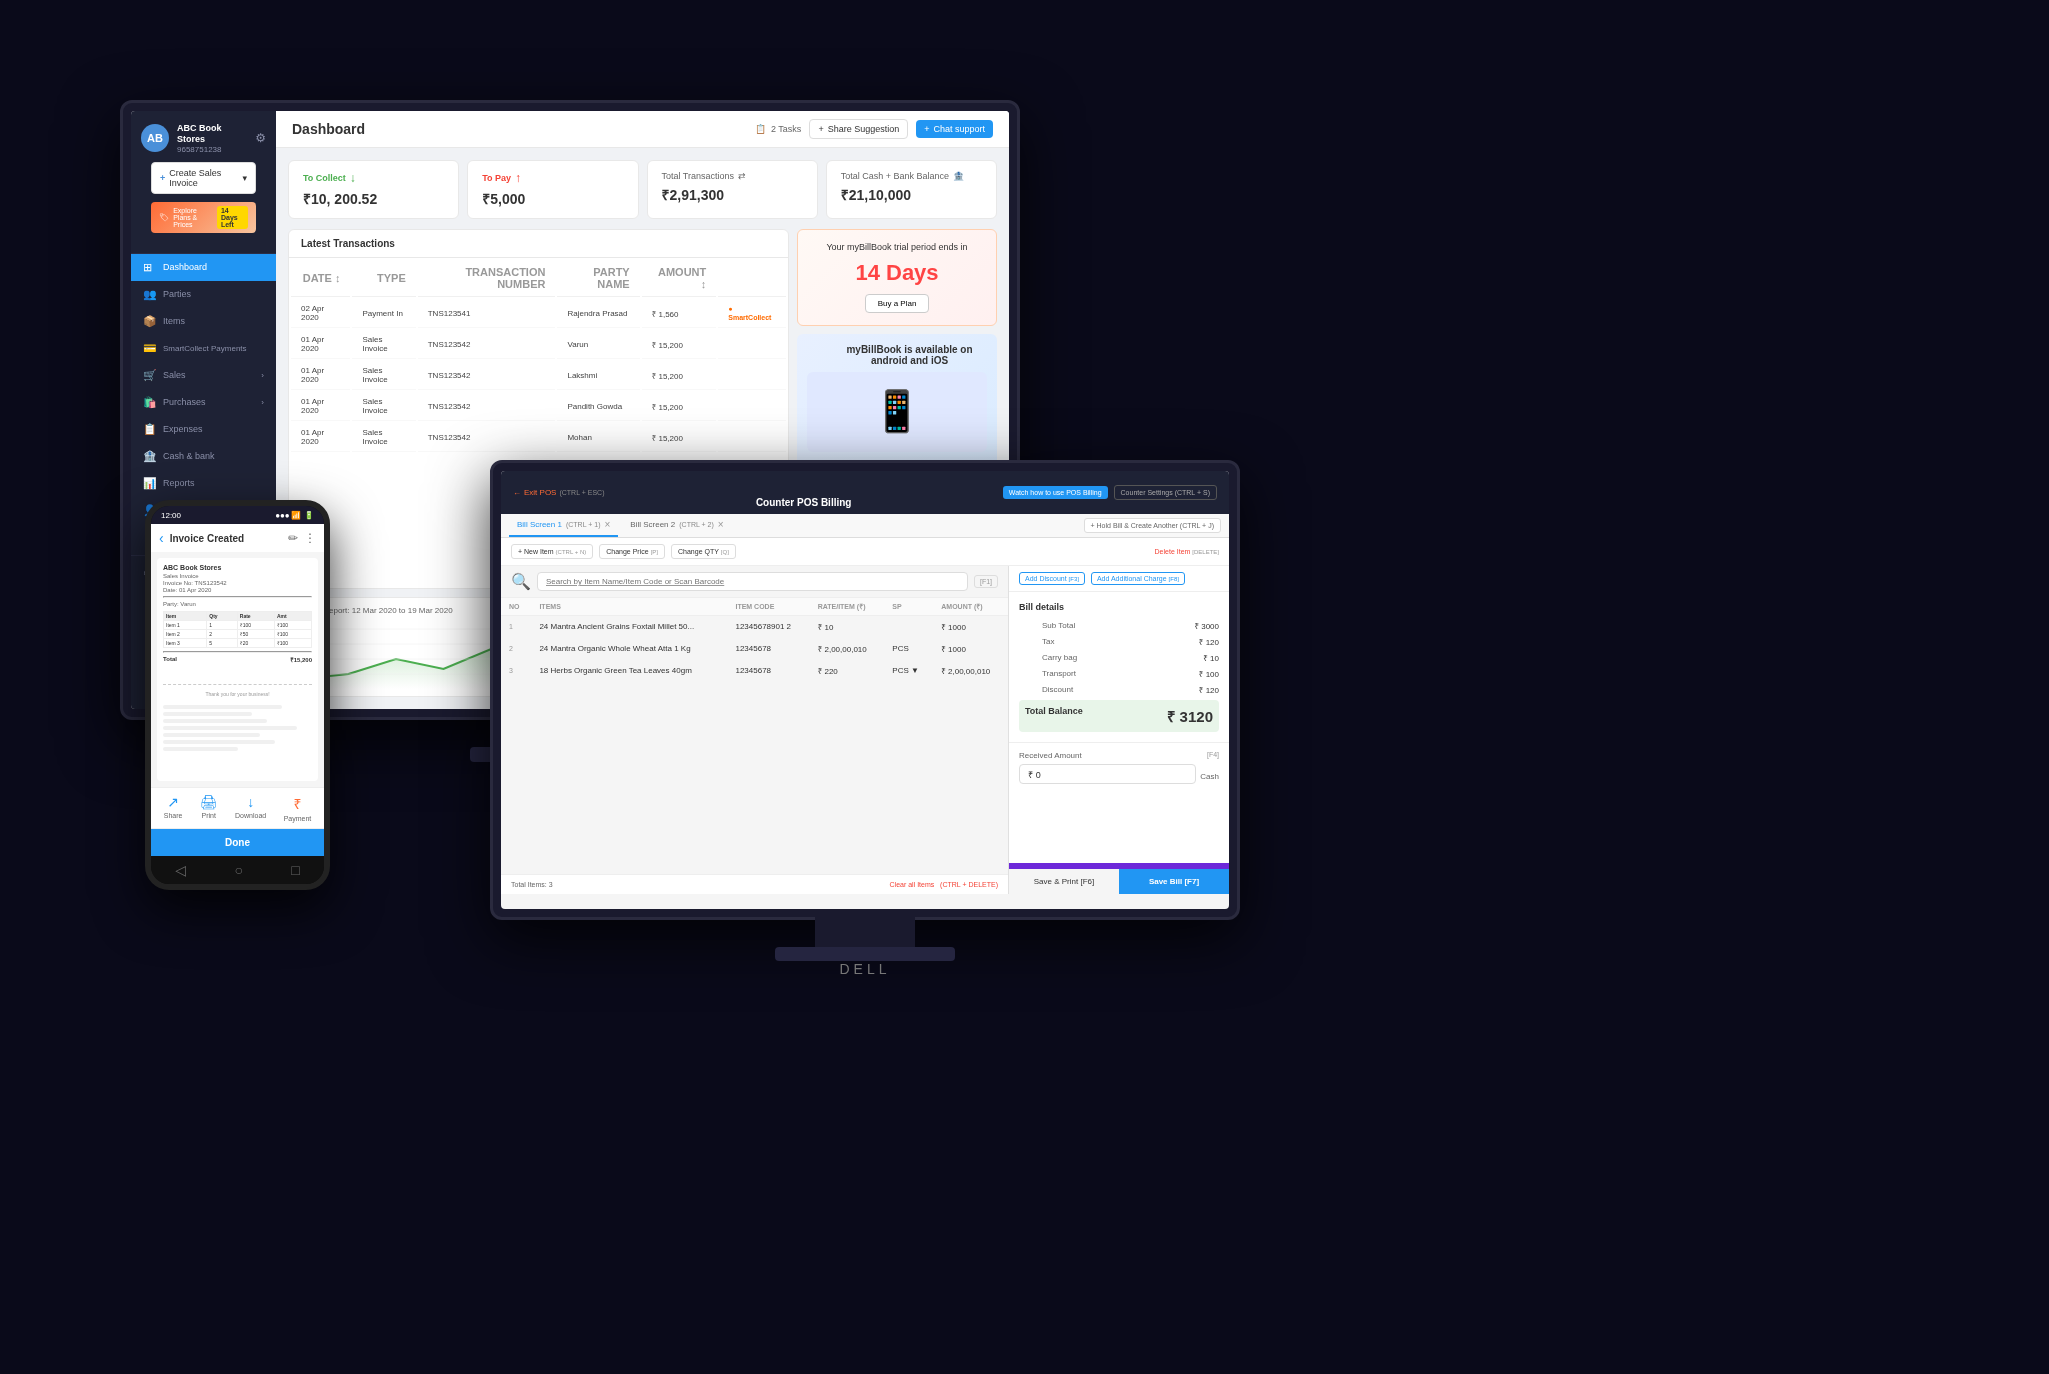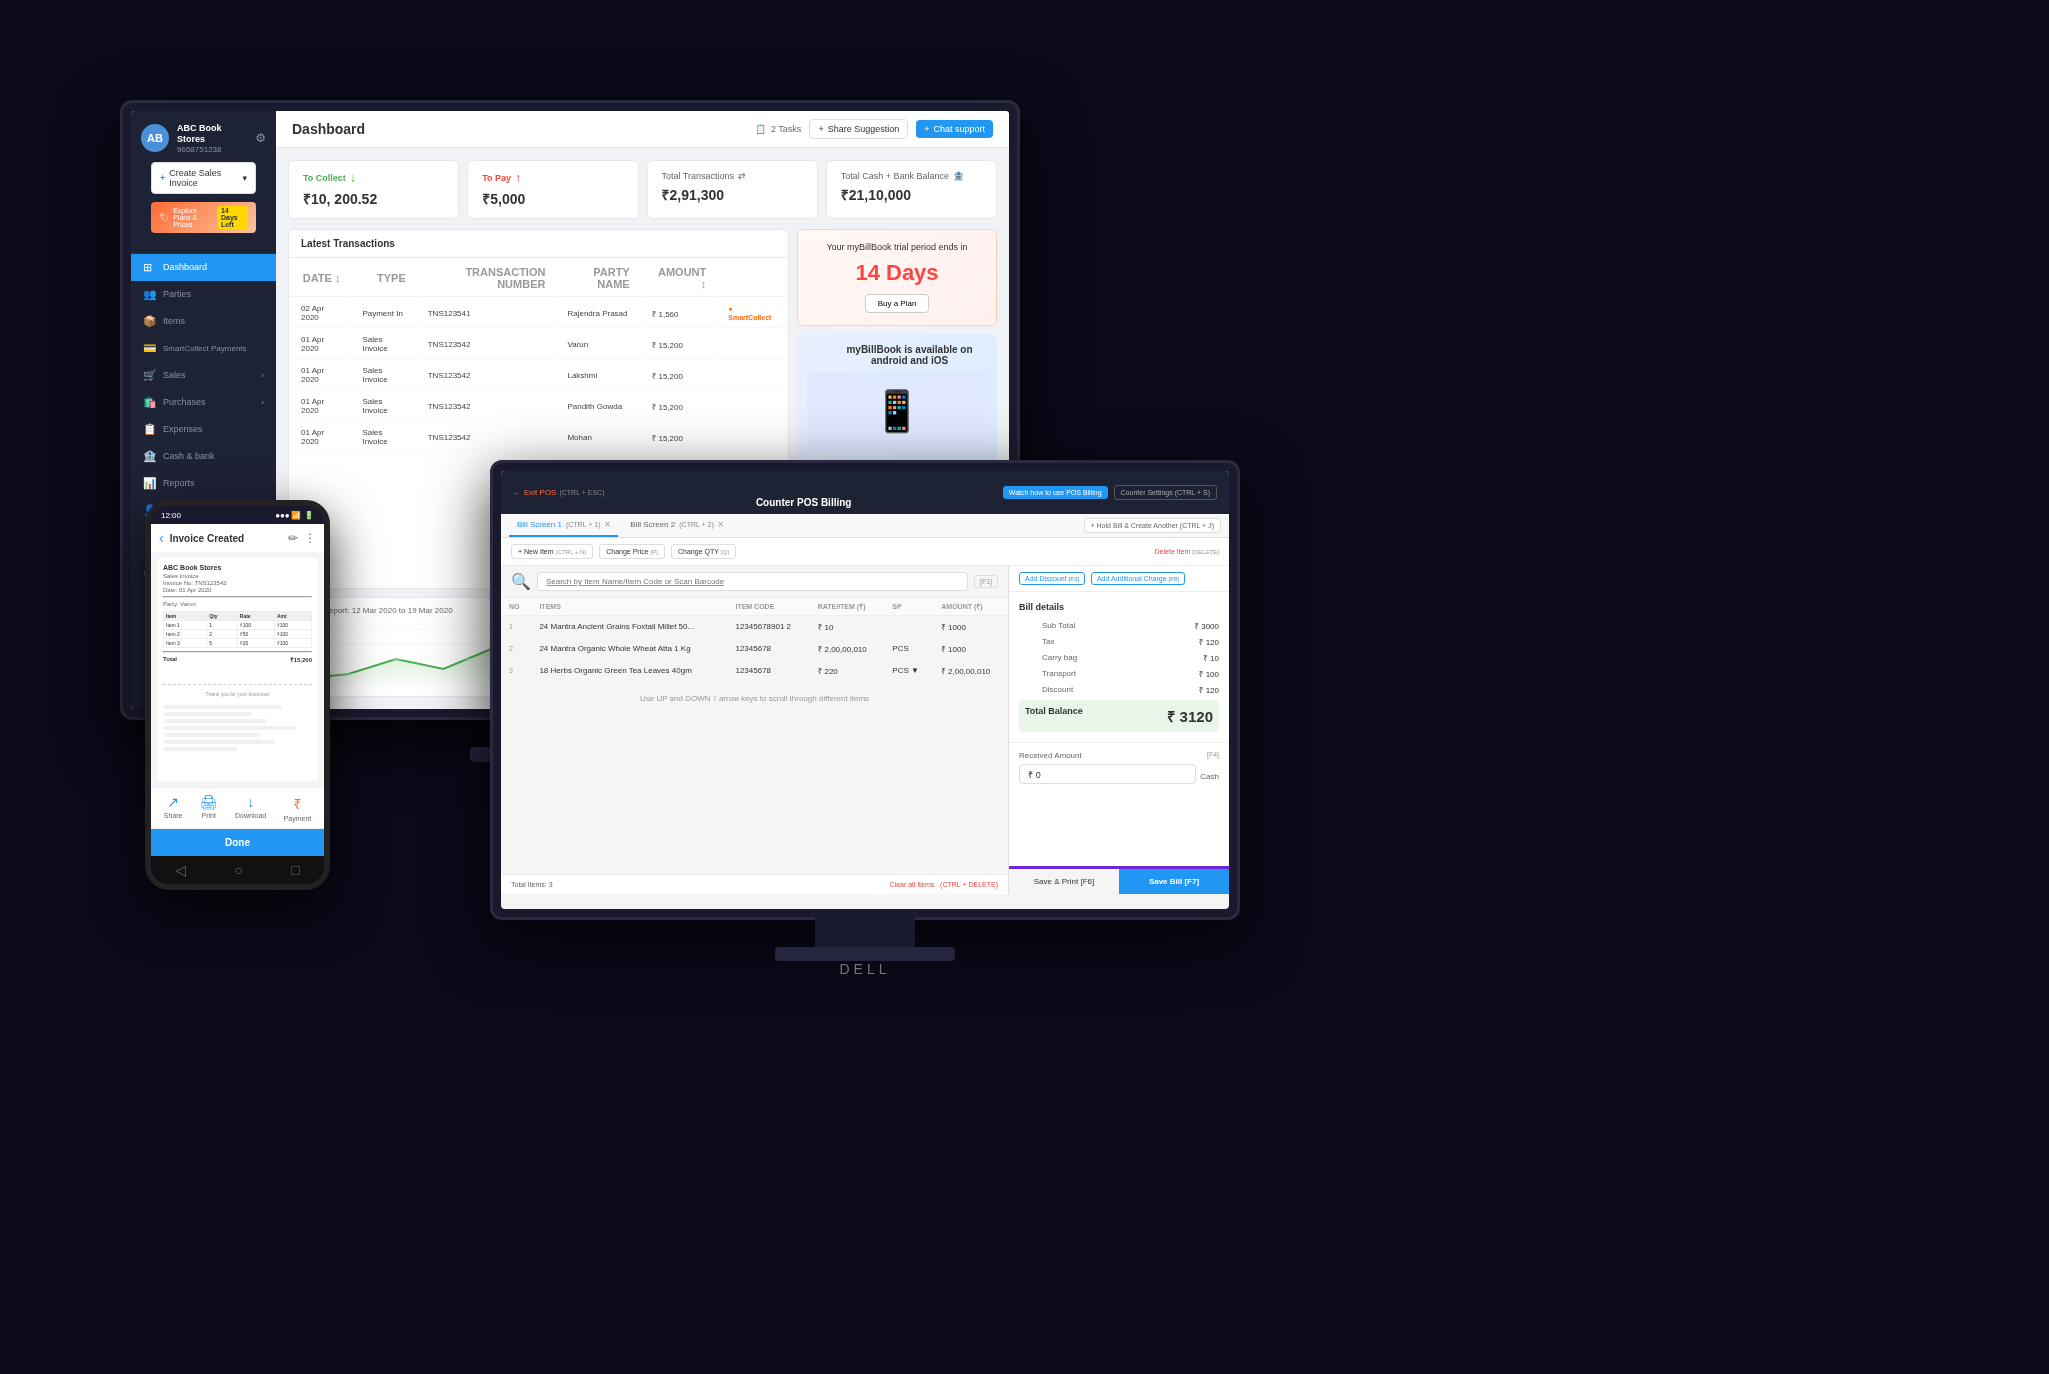--- a/index.html
+++ b/index.html
@@ -552,21 +552,21 @@
     .received-label { font-size: 8px; color: #666; margin-bottom: 4px; display: flex; justify-content: space-between; }
     .received-input {
       width: 100%;
       border: 1px solid #ddd;
       border-radius: 4px;
       padding: 4px 8px;
       font-size: 9px;
       color: #333;
       margin-bottom: 4px;
     }
-    .pos-actions { margin-top: auto; display: flex; border-top: 3px solid #6d28d9; }
+    .pos-actions { margin-top: auto; display: flex; border-top: 6px solid #6d28d9; }
     .save-print-btn {
       flex: 1;
       padding: 8px;
       background: #f5f5f5;
       border: none;
       font-size: 8px;
       cursor: pointer;
       color: #333;
     }
     .save-bill-btn {
@@ -1027,23 +1027,20 @@
                 <tr>
       <td><span class="row-num">3</span></td>
       <td>18 Herbs Organic Green Tea Leaves 40gm</td>
       <td>12345678</td>
       <td>₹ 220</td>
       <td>PCS ▼</td>
       <td>₹ 2,00,00,010</td>
     </tr>
               </tbody>
           </table>
-          <div style="text-align:center; padding:12px; color:#999; font-size:8px;">
-            Use UP and DOWN ↕ arrow keys to scroll through different items
-          </div>
         </div>
         <div class="pos-footer">
           <span>Total Items: 3</span>
           <span class="clear-all">Clear all Items &nbsp; (CTRL + DELETE)</span>
         </div>
       </div>
 
       <div class="pos-right">
         <div class="pos-right-header">
           <div class="add-discount-btn">

